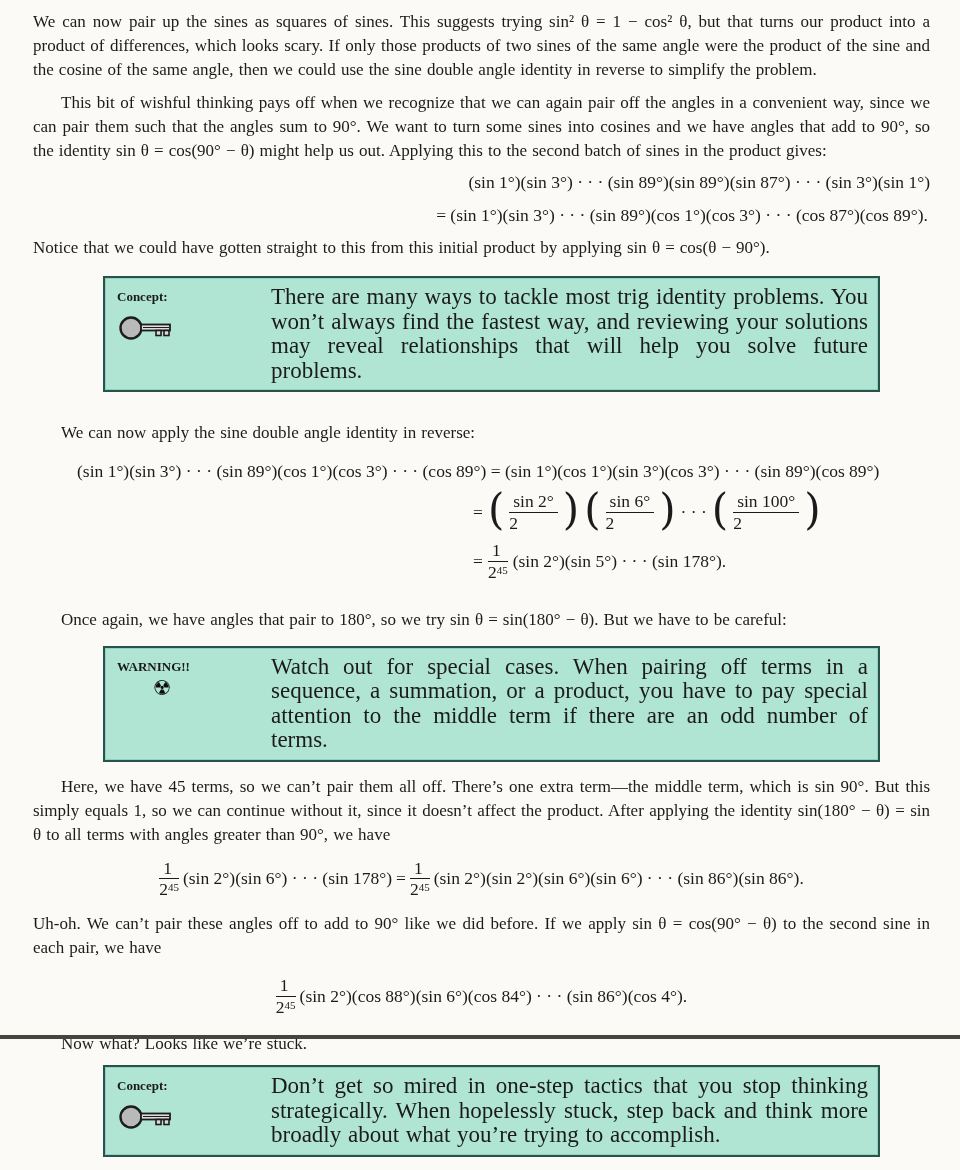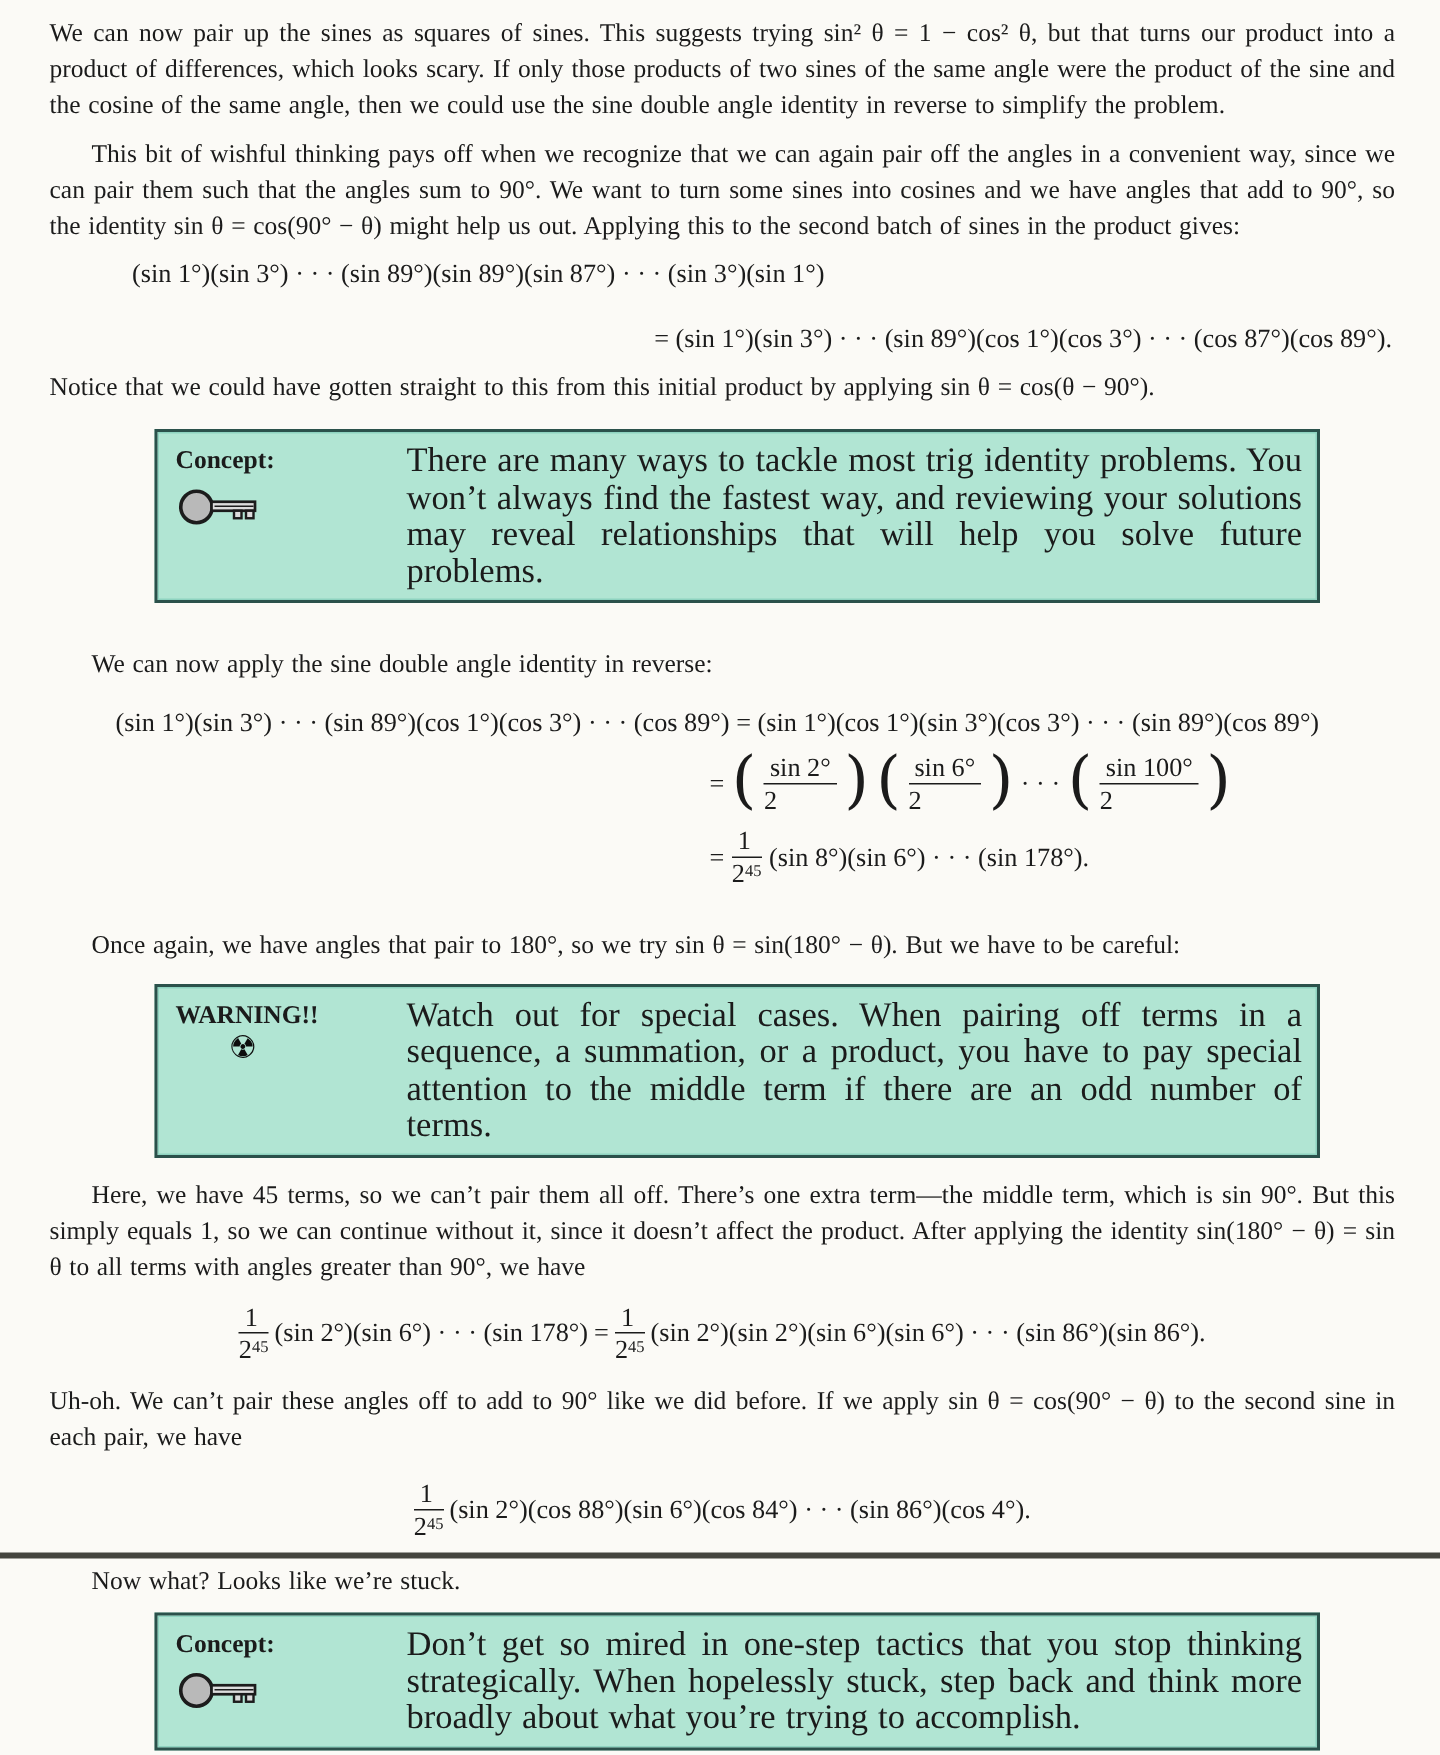--- a/index.html
+++ b/index.html
@@ -15,21 +15,21 @@
     padding:10px 30px 0 33px;
   }
   .para {
     margin:0 0 9px 0; font-size:17px; line-height:24px;
     text-align:justify; word-spacing:0.05em;
   }
   .indent { text-indent:28px;font-family:Liberation Serif, serif; }
 
   
   .eq { font-size:17.5px; white-space:nowrap; }
-  .eq1a { margin:8px 0 22px 55px; }
+  .eq1a { margin:8px 0 12px 55px;text-align:right; }
   .eq1b { text-align:right; margin:0 2px 10px 0; }
   .eq2a { margin:16px 0 0 44px; }
   .eqrow { display:flex; align-items:center; gap:5px; }
   .eq2b { margin:10px 0 0 440px; }
   .eq2c { margin:8px 0 0 440px; }
   .eqcenter { display:flex; align-items:center; justify-content:center; gap:4px; }
   .eq3 { margin:12px 0 0 0; }
   .eq4 { margin:16px 0 0 0; }
 
   .frac { display:inline-block; text-align:left; line-height:1.08; vertical-align:middle; }
@@ -41,21 +41,21 @@
 
   
   .box {
     box-sizing:border-box; width:777px; margin-left:70px;
     background:#b1e5d3;
     border:2px solid #2b514b;
     box-shadow: inset 0 0 0 1px #8ed3c0;
     display:flex; padding:7px 10px 7px 12px;
   }
   .box-label { flex:0 0 140px; display:flex; flex-direction:column; }
-  .box-label .lbl { font-weight:bold; font-size:17px; line-height:24px; }
+  .box-label .lbl { font-weight:bold; font-size:13px; line-height:24px; }
   .box-text { flex:1; font-size:23px; line-height:24.5px; text-align:justify; word-spacing:0.04em;margin-left:14px; }
   .key-wrap { margin:4px 0 0 2px; }
   .rad-wrap { text-align:center; width:90px; margin-top:-2px; }
   .rad-glyph { font-family:"DejaVu Sans", sans-serif; font-size:21px; color:#0d0d0d; line-height:22px; }
 
   .mt-concept1 { margin-top:16px; }
   .mt-p4 { margin-top:29px; }
   .mt-p5 { margin-top:26px; }
   .mt-warning { margin-top:14px; }
   .mt-p6 { margin-top:13px; }
@@ -124,21 +124,21 @@
     </span>
     <span class="bp">)</span>
   </div>
 
   <div class="eq eqrow eq2c">
     <span>=</span>
     <span class="frac">
       <span class="fn">1</span>
       <span class="fd"><span>2</span><sup>45</sup></span>
     </span>
-    <span>(sin 8°)(sin 6°) · · · (sin 178°).</span>
+    <span>(sin 2°)(sin 5°) · · · (sin 178°).</span>
   </div>
 
   <p class="para indent mt-p5">Once again, we have angles that pair to 180°, so we try sin θ = sin(180° − θ).  But we have to be careful:</p>
 
   <div class="box mt-warning">
     <div class="box-label">
       <span class="lbl">WARNING!!</span>
       <span class="rad-wrap">
         <span class="rad-glyph">☢</span>
       </span>

